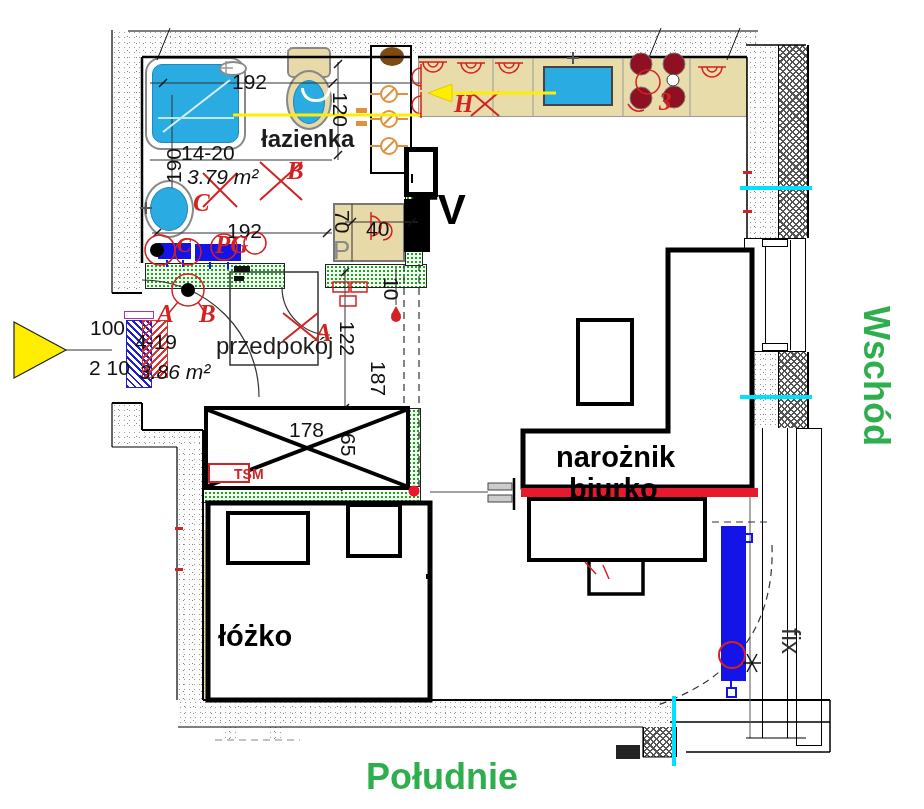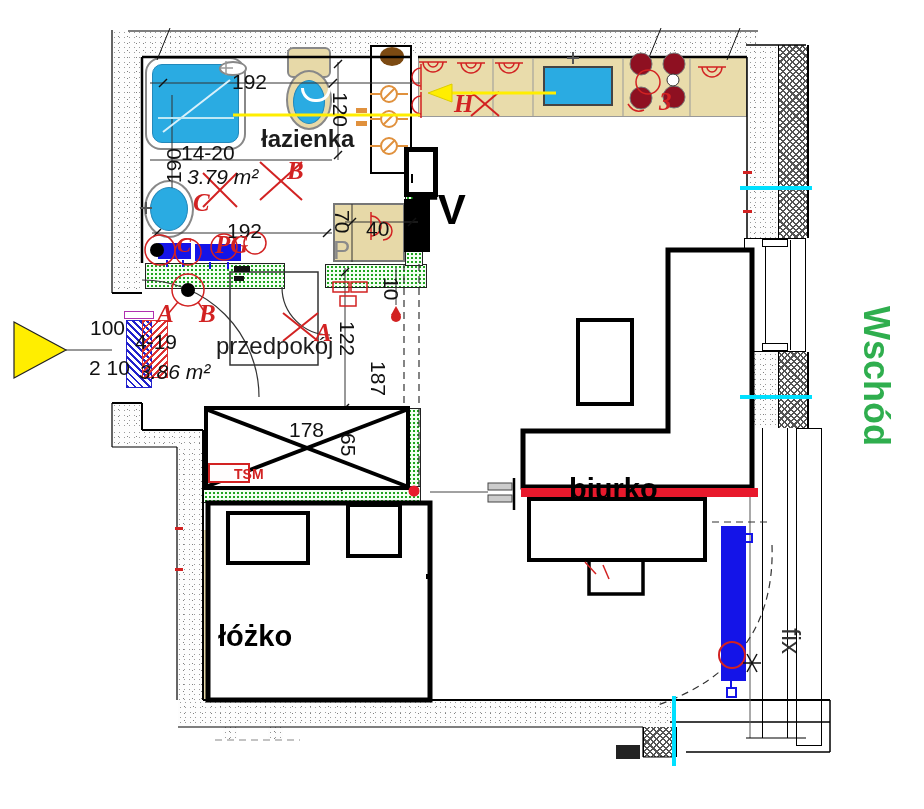--- a/index.html
+++ b/index.html
@@ -379,18 +379,20 @@
   <span class="t room" style="left:216px;top:332px;">przedpokój</span>
   <span class="t dim" style="left:135px;top:330px;">4-19</span>
   <span class="t areaL" style="left:139px;top:360px;">3.86 m²</span>
   <span class="t dim" style="left:90px;top:316px;">100</span>
   <span class="t dim" style="left:89px;top:356px;">2 10</span>
   <span class="t dim r90" style="left:359px;top:321px;">122</span>
   <span class="t dim r90" style="left:390px;top:361px;">187</span>
   <span class="t dim r90" style="left:403px;top:277px;">10</span>
   <span class="t dim" style="left:289px;top:418px;">178</span>
   <span class="t dim r90" style="left:360px;top:433px;">65</span>
+  <span class="t furn" style="left:556px;top:441px;">narożnik</span>
   <span class="t furn" style="left:569px;top:473px;text-align:center;">biurko</span>
   <span class="t furn" style="left:218px;top:620px;">łóżko</span>
   <span class="t fixl r90" style="left:806px;top:628px;">fix</span>
   <span class="t green r90" style="left:897px;top:306px;">Wschód</span>
+  <span class="t green" style="left:366px;top:756px;">Południe</span>
 
 </div>
 
 </body></html>

